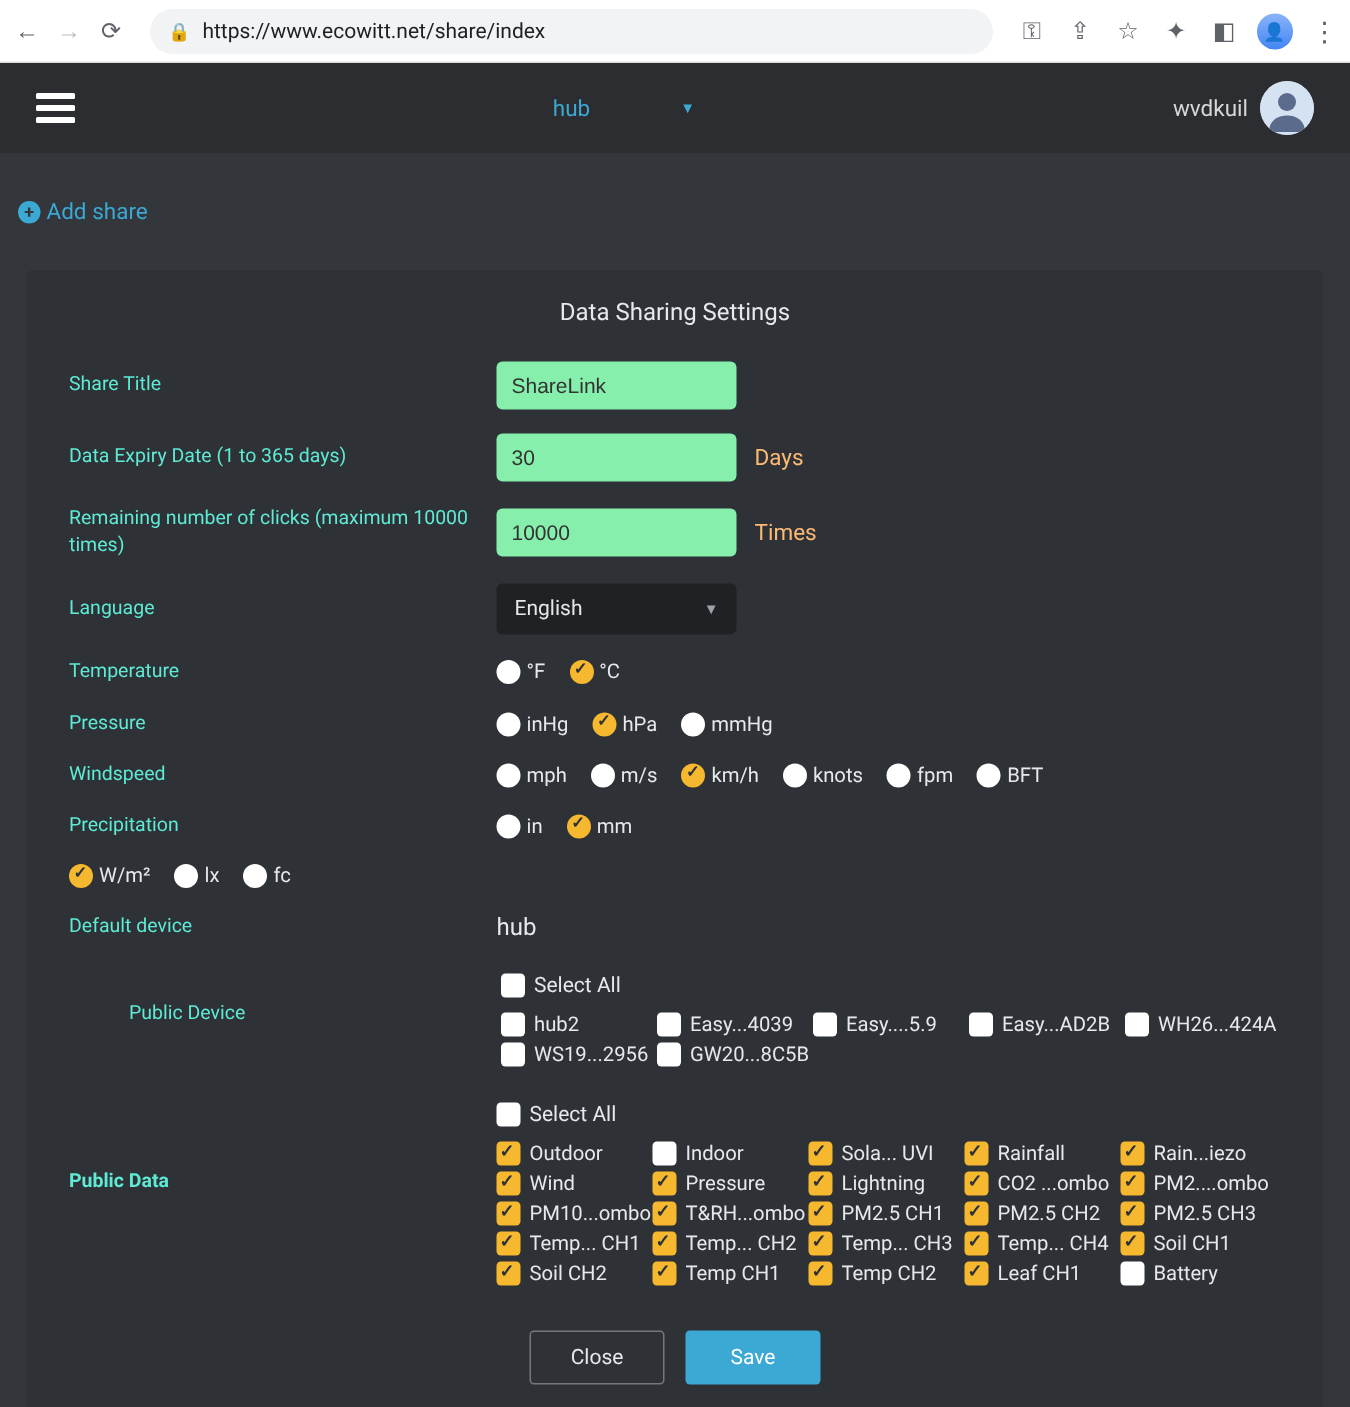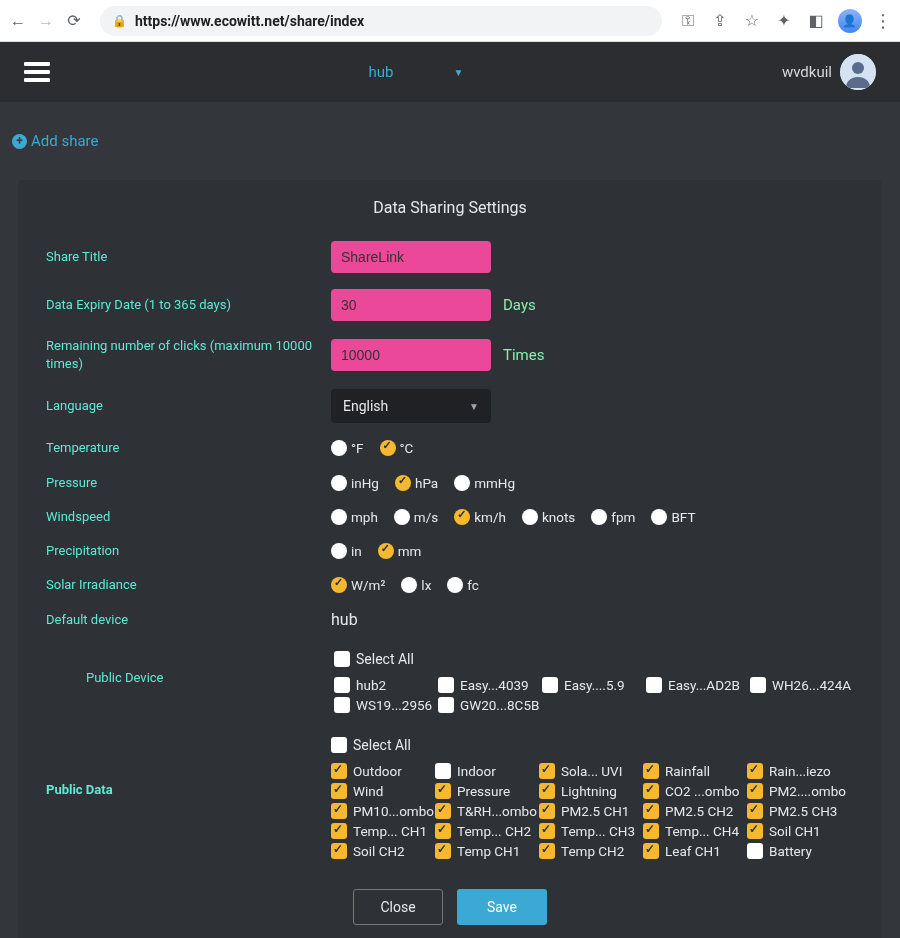--- a/index.html
+++ b/index.html
@@ -33,21 +33,21 @@
     border-radius:15px;
     background:#f1f3f4;
     display:flex;
     align-items:center;
     padding:0 12px;
     gap:8px;
     color:#5f6368;
     margin-left:8px;
   }
   .address-bar .lock { font-size:12px; color:#5f6368; }
-  .address-bar .url { color:#202124; font-size:14px;font-weight:bold; }
+  .address-bar .url { color:#202124; font-size:14px; }
   .chrome-right { display:flex; align-items:center; gap:12px; margin-left:8px; }
   .chrome-avatar {
     width:24px;height:24px;border-radius:50%;
     background: linear-gradient(#8ab4f8, #4285f4);
     display:flex;align-items:center;justify-content:center;
     font-size:12px;color:white;
   }
   .chrome-dots{ font-size:18px; color:#5f6368; }
 
   
@@ -91,24 +91,24 @@
     border-radius:4px;
     padding: 18px 28px 28px 28px;
     color:#d0d3d7;
   }
   .modal-title { text-align:center; font-size:16px; margin-bottom:24px; color:#e6e8ea;}
   .form-row { display:flex; align-items:center; margin-bottom:16px; }
   .form-row.align-top{ align-items:flex-start; }
   .label-col { width:285px; font-size:13px; color:#5eead4; padding-right:10px; line-height:1.4;}
   .input-col { flex:1; display:flex; align-items:center; gap:12px; flex-wrap:wrap;}
   input.text-input {
-    width:160px; height:32px; background:#ec4899; border:none; border-radius:4px;
+    width:160px; height:32px; background:#86efac; border:none; border-radius:4px;
     padding:0 10px; font-size:14px; color:#333;
   }
-  .suffix { color:#86efac; font-size:15px;}
+  .suffix { color:#fdba74; font-size:15px;}
   .select-box {
     width:160px; height:34px; background:#1f2124; border-radius:4px; color:#e6e8ea;
     display:flex; align-items:center; justify-content:space-between; padding:0 12px;
     cursor:pointer; font-size:14px;
   }
   .select-box .caret{ font-size:10px; color:#9ea2a7;}
 
   
   .radio-group { display:flex; align-items:center; gap:6px; flex-wrap:wrap;}
   .radio {
@@ -305,21 +305,20 @@
             <span>in</span>
           </span>
           <span class="opt">
             <span class="radio checked"></span>
             <span>mm</span>
           </span>
         </div>
     </div>
 
     <div class="form-row">
-      <div class="label-col">Solar Irradiance</div>
       <div class="input-col radio-group">
           <span class="opt">
             <span class="radio checked"></span>
             <span>W/m²</span>
           </span>
           <span class="opt">
             <span class="radio"></span>
             <span>lx</span>
           </span>
           <span class="opt">

